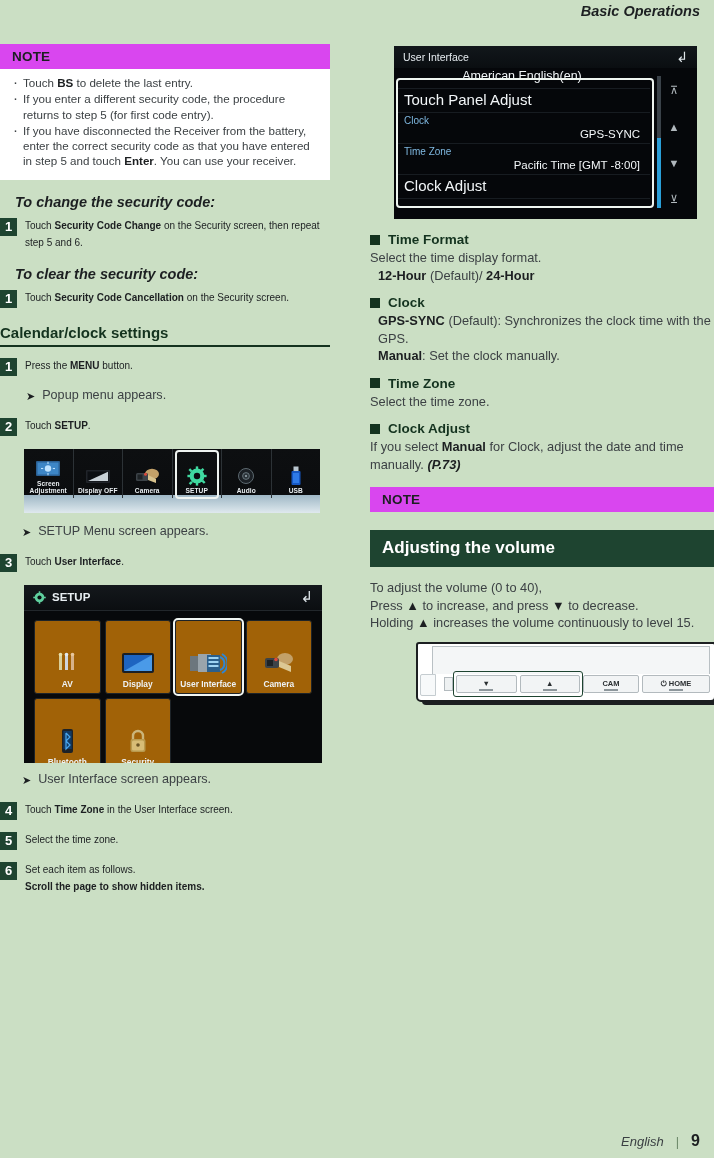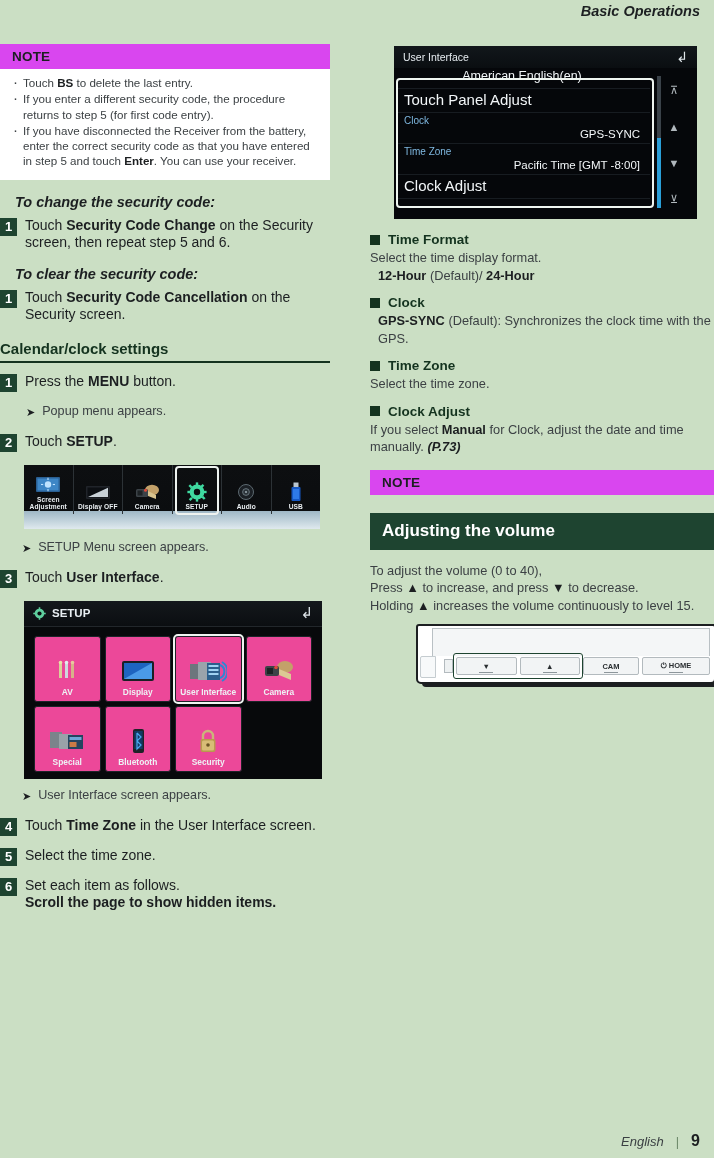--- a/index.html
+++ b/index.html
@@ -71,21 +71,21 @@
     width: 10px; height: 10px; background: #14331f; display: inline-block;
   }
 
   
   .step { display: flex; gap: 8px; margin-bottom: 11px; }
   .step .num {
     flex: 0 0 auto; width: 17px; height: 18px; background: #1e4430;
     color: #fff; font-weight: bold; font-size: 13px;
     text-align: center; line-height: 18px; margin-top: 1px;
   }
-  .step .txt { font-size: 14px; line-height: 17.5px; color: #1c1f21; }
+  .step .txt { font-size: 10px; line-height: 17.5px; color: #1c1f21; }
   .step .txt b { font-weight: bold; }
   .step .txt .light { font-weight: normal; }
 
   .arrow-line {
     display: flex; gap: 7px; font-size: 12.6px; color: #3c4144;
     margin: 2px 0 0 26px; line-height: 17px;
   }
   .arrow-line .ar { color: #1c1f21; font-size: 11px; line-height: 18px; }
 
   .body-txt { font-size: 12.8px; line-height: 17.5px; color: #3c4144; }
@@ -129,21 +129,21 @@
     padding: 0 9px; background: linear-gradient(#14181c, #0b0e11);
     border-bottom: 1px solid #22272b;
   }
   .setup-hd .title { color: #e8eef2; font-size: 11.5px; font-weight: bold; }
   .setup-hd .back { margin-left: auto; color: #dfe6ea; font-size: 15px; }
   .setup-grid {
     display: grid; grid-template-columns: repeat(4, 1fr);
     gap: 4px; padding: 9px 10px;
   }
   .setup-tile {
-    height: 66px; background: #ec4899; border: 1px solid #1d2328;
+    height: 74px; background: #a16207; border: 1px solid #1d2328;
     border-radius: 3px; display: flex; flex-direction: column;
     align-items: center; justify-content: flex-end; padding-bottom: 4px;
     position: relative;
   }
   .setup-tile .lbl { color: #eef2f5; font-size: 8.4px; font-weight: bold; }
   .setup-tile .ico { height: 32px; display:flex; align-items:center; }
   .setup-tile.sel::after {
     content: ""; position: absolute; left: -3px; right: -3px; top: -3px; bottom: -3px;
     border: 2px solid #f0f5f2; border-radius: 5px;
   }
@@ -447,32 +447,20 @@
               <ellipse cx="22" cy="8" rx="8" ry="6" fill="#c3a169"></ellipse>
               <rect x="2" y="7" width="14" height="10" rx="2" fill="#3c4348"></rect>
               <rect x="4" y="9" width="6" height="6" fill="#1d2225"></rect>
               <circle cx="13" cy="8.5" r="1.8" fill="#e04a3a"></circle>
               <polygon points="16,10 28,15 28,21 16,16" fill="#dcc894"></polygon>
             </svg>
           </div>
           <div class="lbl">Camera</div>
         </div>
 
-        <div class="setup-tile">
-          <div class="ico">
-            <svg width="36" height="24" viewBox="0 0 36 24">
-              <rect x="1" y="3" width="12" height="16" fill="#7b848b"></rect>
-              <rect x="10" y="5" width="13" height="15" fill="#99a2a9"></rect>
-              <rect x="19" y="6" width="15" height="14" fill="#25445f"></rect>
-              <rect x="20.5" y="8" width="12" height="3" fill="#6ea8d8"></rect>
-              <rect x="20.5" y="13" width="7" height="5" fill="#c97a45"></rect>
-            </svg>
-          </div>
-          <div class="lbl">Special</div>
-        </div>
 
         <div class="setup-tile">
           <div class="ico">
             <svg width="18" height="26" viewBox="0 0 18 26">
               <rect x="4" y="1" width="11" height="24" rx="2" fill="#1d2227"></rect>
               <rect x="5.3" y="3" width="8.4" height="18" fill="#123a63"></rect>
               <path d="M8 5 l4 4 -4 4 0 -8 0 16 4 -4 -4 -4" stroke="#49a8f0" stroke-width="1.2" fill="none"></path>
             </svg>
           </div>
           <div class="lbl">Bluetooth</div>
@@ -563,20 +551,21 @@
       <span>Time Format</span>
     </div>
     <div class="body-txt">Select the time display format.</div>
     <div class="body-txt indent"><b>12-Hour</b> (Default)/ <b>24-Hour</b></div>
 
     <div class="h-square">
       <span class="sq"></span>
       <span>Clock</span>
     </div>
     <div class="body-txt indent"><b>GPS-SYNC</b> (Default): Synchronizes the clock time with the GPS.</div>
+    <div class="body-txt indent"><b>Manual</b>: Set the clock manually.</div>
 
     <div class="h-square">
       <span class="sq"></span>
       <span>Time Zone</span>
     </div>
     <div class="body-txt">Select the time zone.</div>
 
     <div class="h-square">
       <span class="sq"></span>
       <span>Clock Adjust</span>

